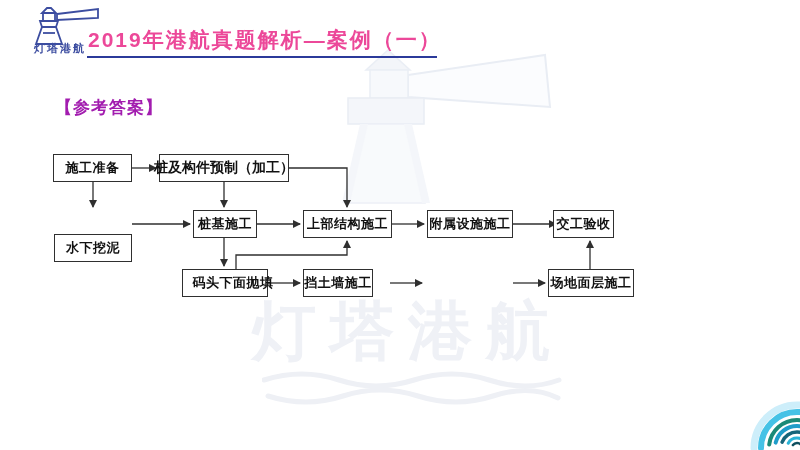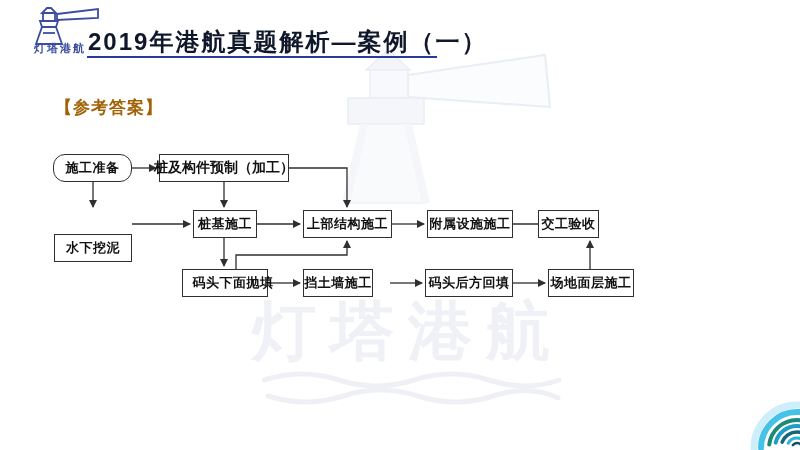--- a/index.html
+++ b/index.html
@@ -27,34 +27,34 @@
   .logo-svg { position: absolute; left: 30px; top: 5px; z-index: 2; }
   .logo-text {
     position: absolute; left: 22px; top: 41px; width: 76px;
     text-align: center;
     font-size: 11px; font-weight: bold;
     letter-spacing: 2px;
     color: #3c4da0; z-index: 2;
   }
   .page-title {
     position: absolute; left: 88px; top: 26px;
-    font-size: 24px; font-weight: bold;
+    font-size: 21px; font-weight: bold;
     letter-spacing: 2px;
-    color: #0f172a; z-index: 2;
+    color: #ec4899; z-index: 2;
     white-space: nowrap;
   }
   .title-underline {
     position: absolute; left: 87px; top: 56px;
     width: 350px; height: 2px;
     background: #2b3a9a; z-index: 2;
   }
   .answer-label {
     position: absolute; left: 55px; top: 96px;
     font-size: 17px; font-weight: bold;
-    color: #a16207; z-index: 2;
+    color: #a21caf; z-index: 2;
     letter-spacing: 1px;
   }
   
   .node {
     position: absolute; z-index: 2;
     background: #ffffff;
     border: 1.4px solid #2f2f2f;
     color: #111111;
     font-family: "Liberation Serif", serif;
     font-weight: bold;
@@ -105,30 +105,29 @@
       <line x1="13" y1="28" x2="25" y2="28"></line>
     </g>
   </svg>
   <div class="logo-text">灯塔港航</div>
 
   <div class="page-title">2019年港航真题解析—案例（一）</div>
   <div class="title-underline"></div>
 
   <div class="answer-label">【参考答案】</div>
 
-  <div class="node" style="left:53px; top:154px; width:79px; height:28px;border-radius:12px;">施工准备</div>
+  <div class="node" style="left:53px; top:154px; width:79px; height:28px;">施工准备</div>
   <div class="node small" style="left:159px; top:154px; width:130px; height:28px;">桩及构件预制（加工）</div>
   <div class="node" style="left:54px; top:210px; width:78px; height:28px;margin-top:24px;">水下挖泥</div>
   <div class="node" style="left:303px; top:210px; width:89px; height:28px;">上部结构施工</div>
   <div class="node" style="left:193px; top:210px; width:64px; height:28px;">桩基施工</div>
   <div class="node" style="left:427px; top:210px; width:86px; height:28px;">附属设施施工</div>
-  <div class="node" style="left:538px; top:210px; width:61px; height:28px;">交工验收</div>
+  <div class="node" style="left:553px; top:210px; width:61px; height:28px;">交工验收</div>
   <div class="node" style="left:182px; top:269px; width:86px; height:28px;padding-left:16px;">码头下面抛填</div>
   <div class="node" style="left:303px; top:269px; width:70px; height:28px;">挡土墙施工</div>
-  <div class="node" style="left:425px; top:269px; width:88px; height:28px;">码头后方回填</div>
   <div class="node" style="left:548px; top:269px; width:86px; height:28px;">场地面层施工</div>
 
   <svg class="edges-svg" width="800" height="450" viewBox="0 0 800 450">
     <defs>
       <marker id="arr" markerWidth="9" markerHeight="8" refX="7" refY="4" orient="auto" markerUnits="userSpaceOnUse">
         <path d="M0,0 L8,4 L0,8 Z" fill="#2f2f2f"></path>
       </marker>
     </defs>
     <g fill="none" stroke="#2f2f2f" stroke-width="1.3">
       <path d="M132,168 H156" marker-end="url(#arr)"></path>

